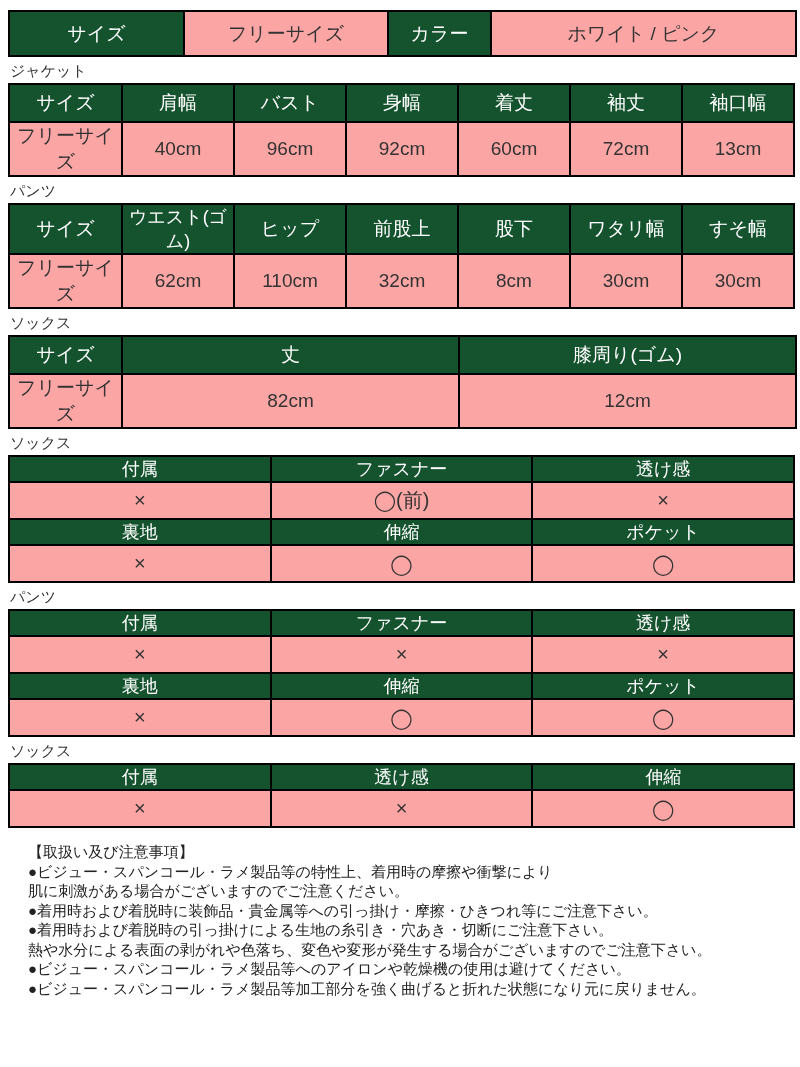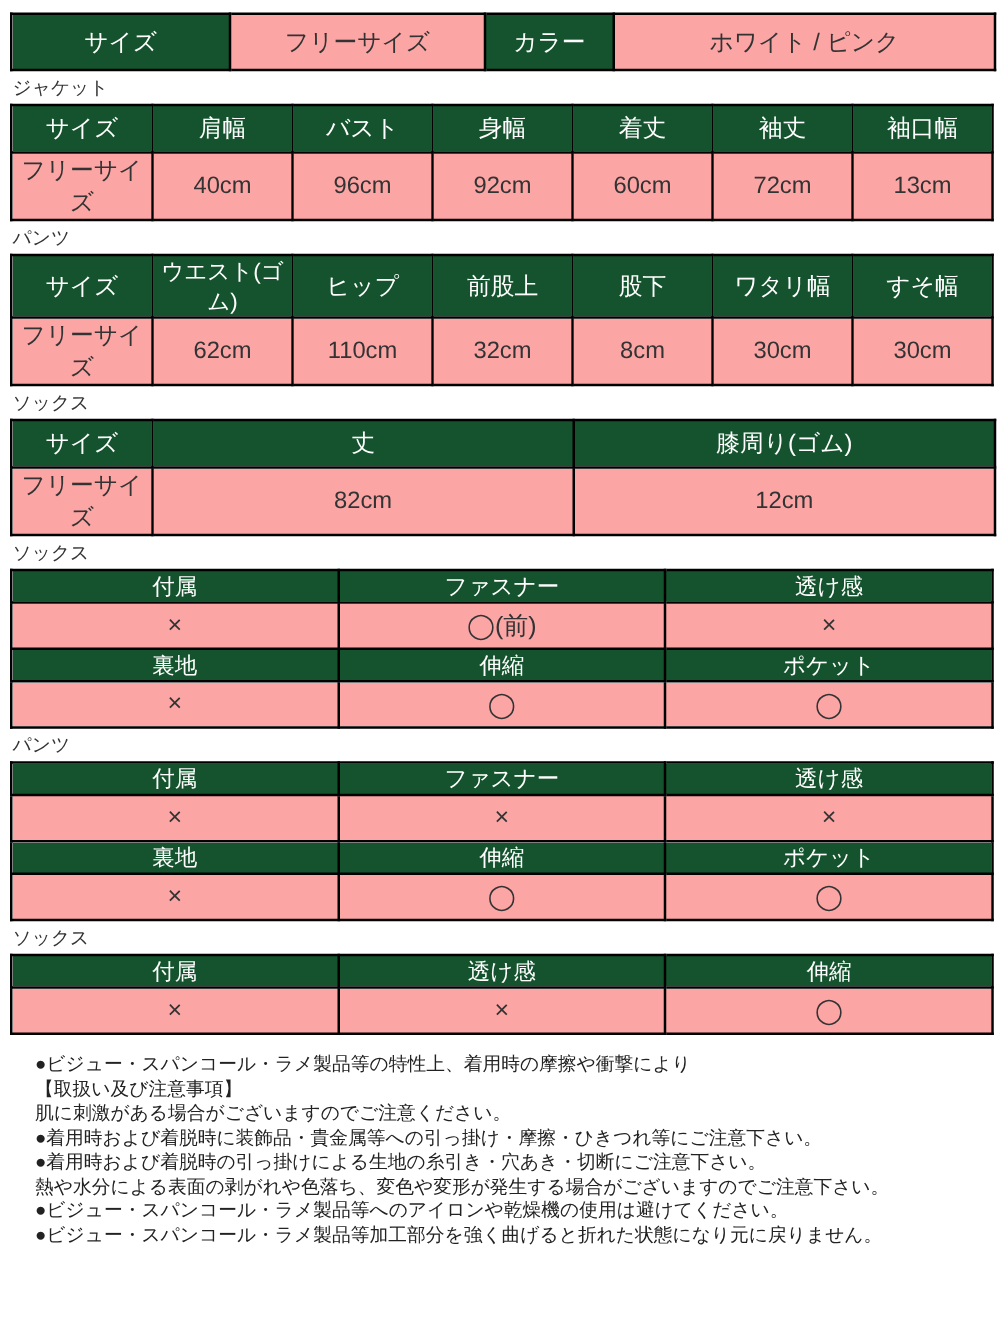--- a/index.html
+++ b/index.html
@@ -217,22 +217,22 @@
     </tr>
     <tr class="val">
       <td>×</td>
       <td>×</td>
       <td>◯</td>
     </tr>
   </tbody>
     </table>
 
   <div class="notes">
+    <div class="note-line">【取扱い及び注意事項】</div>
     <div class="note-line">●ビジュー・スパンコール・ラメ製品等の特性上、着用時の摩擦や衝撃により</div>
-    <div class="note-line">【取扱い及び注意事項】</div>
     <div class="note-line">肌に刺激がある場合がございますのでご注意ください。</div>
     <div class="note-line">●着用時および着脱時に装飾品・貴金属等への引っ掛け・摩擦・ひきつれ等にご注意下さい。</div>
     <div class="note-line">●着用時および着脱時の引っ掛けによる生地の糸引き・穴あき・切断にご注意下さい。</div>
     <div class="note-line">熱や水分による表面の剥がれや色落ち、変色や変形が発生する場合がございますのでご注意下さい。</div>
     <div class="note-line">●ビジュー・スパンコール・ラメ製品等へのアイロンや乾燥機の使用は避けてください。</div>
     <div class="note-line">●ビジュー・スパンコール・ラメ製品等加工部分を強く曲げると折れた状態になり元に戻りません。</div>
 
   </div>
 
 </div>

